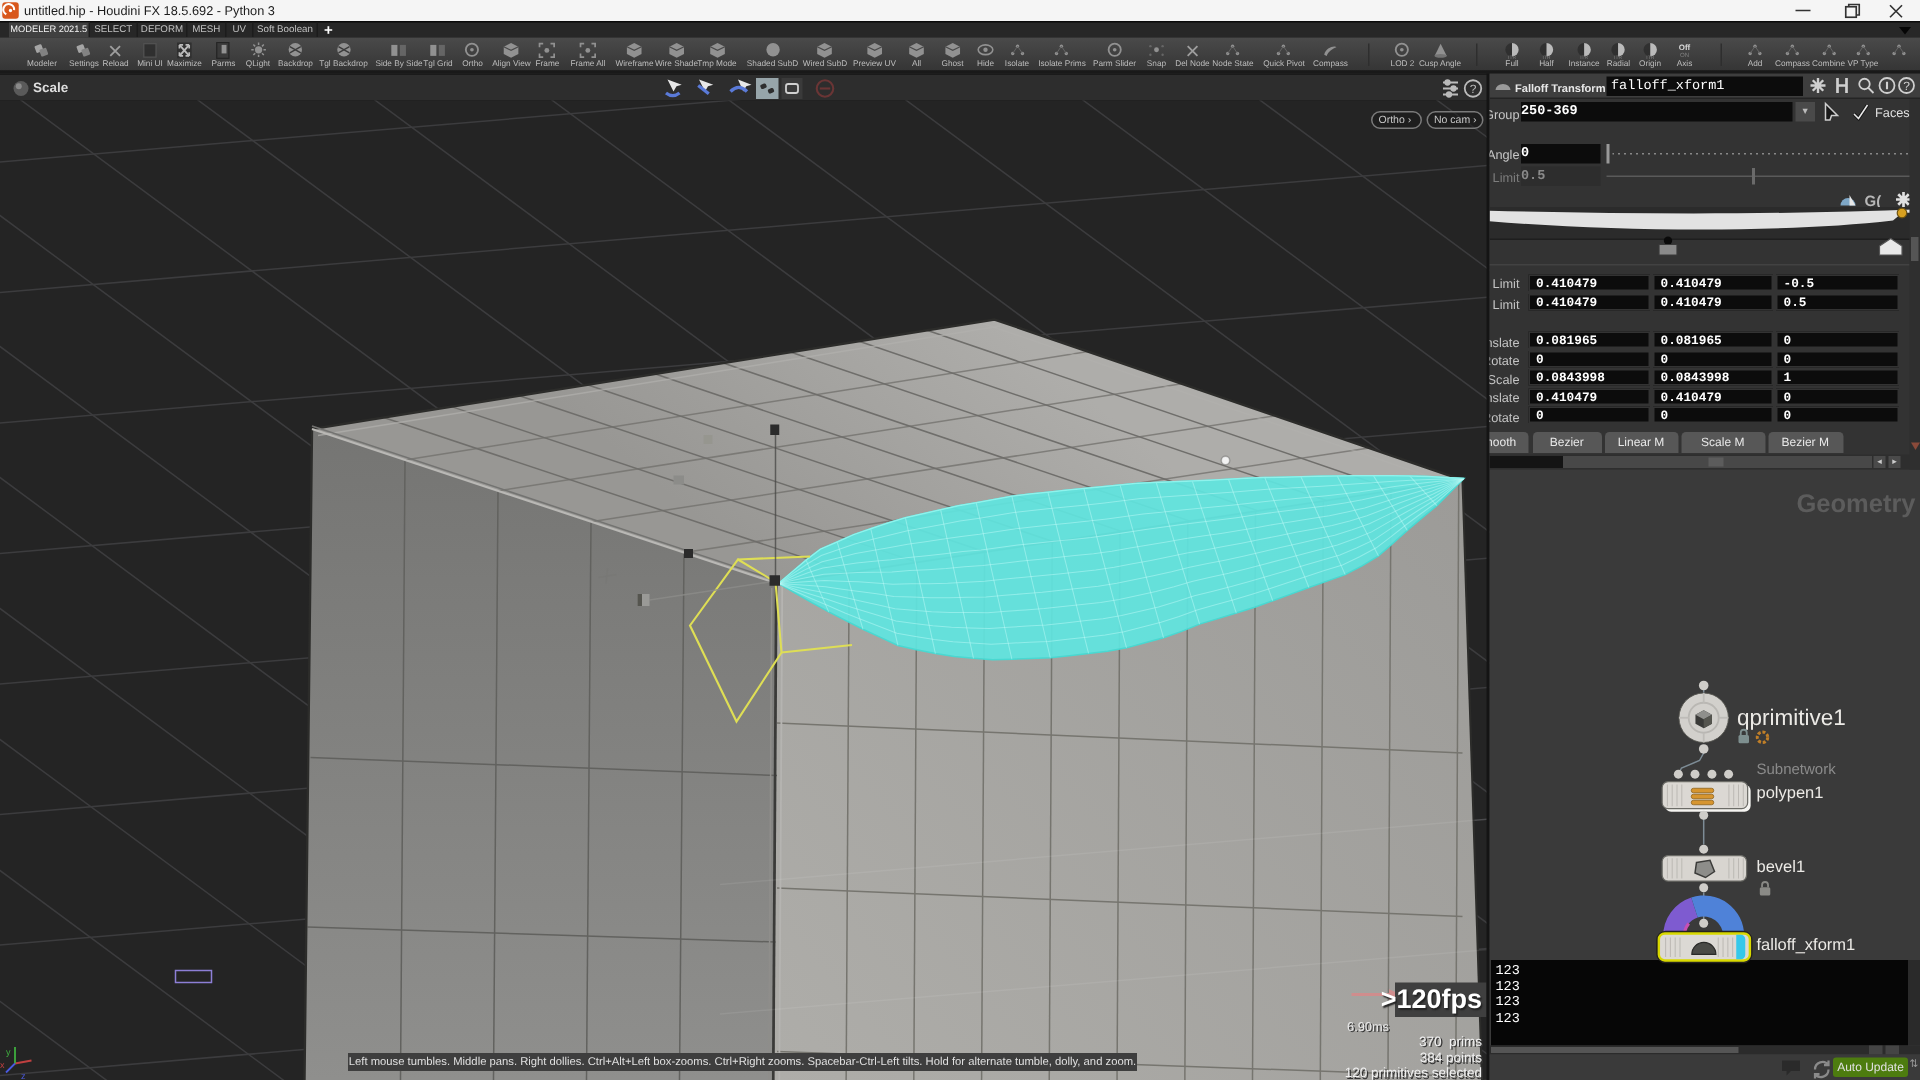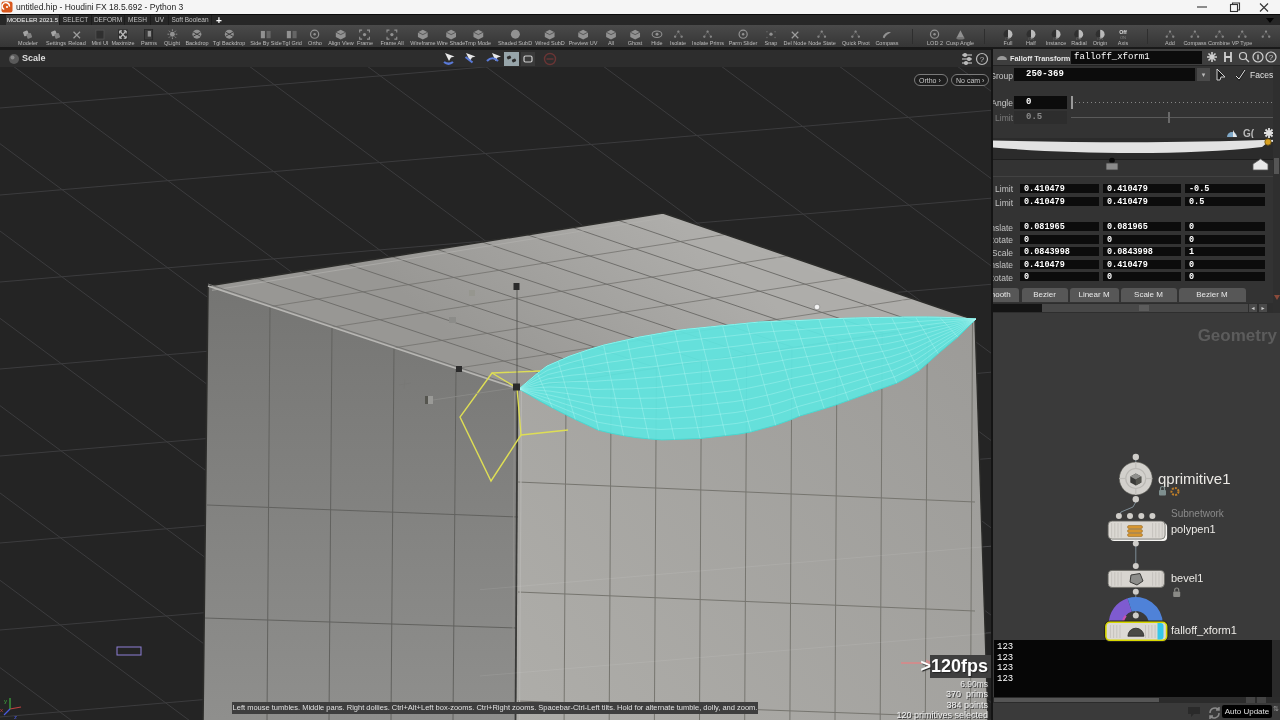--- a/index.html
+++ b/index.html
@@ -5,21 +5,21 @@
 .titlebar{position:absolute;left:0;top:0;width:1280px;height:14px;background:#f5f5f5;color:#1c1c1c;font-size:8.5px}
 .tabbar{position:absolute;left:0;top:14px;width:1280px;height:11px;background:#272727;border-top:1px solid #0a0a0a}
 .tab{position:absolute;top:0;height:10px;color:#c0c0c0;font-size:6.5px;text-align:center;line-height:10px;border-right:1px solid #1c1c1c;white-space:nowrap;overflow:hidden}
 .tab.active{background:#404040;color:#f2f2f2;font-size:6.2px}
 .toolbar{position:absolute;left:0;top:25px;width:1280px;height:22px;background:linear-gradient(#4a4a4a,#353535)}
 .titem{position:absolute;top:2px;transform:translateX(-50%);text-align:center}
 .ticon{height:12px}
 .tlabel{font-size:5.5px;color:#bdbdbd;white-space:nowrap;margin-top:1px}
 .paneheader{position:absolute;left:0;top:49px;width:993px;height:18px;background:#2d2d2d;border-top:1px solid #1a1a1a}
 .plabel{position:absolute;right:267px;text-align:right;font-size:8.5px;color:#c8c8c8;white-space:nowrap}
-.pinput{position:absolute;background:#0c0c0c;color:#fff;font-family:"Liberation Mono";font-size:9px;line-height:13px;padding-left:12px;font-weight:bold}
+.pinput{position:absolute;background:#0c0c0c;color:#fff;font-family:"Liberation Mono";font-size:9px;line-height:13px;padding-left:0;font-weight:bold}
 .tlab{position:absolute;right:267px;text-align:right;font-size:8.5px;color:#c4c4c4;white-space:nowrap}
 .tcell{position:absolute;height:11px;background:#0c0c0c;border:1px solid #333;color:#fff;font-family:"Liberation Mono";font-size:8.5px;font-weight:bold;line-height:10px;padding-left:4px}
 .pbtn{position:absolute;height:14px;background:#575757;border-radius:3px 3px 0 0;color:#e8e8e8;font-size:8px;text-align:center;line-height:14px}
 .pill{position:absolute;height:12px;border:1px solid #7a7a7a;border-radius:6px;background:rgba(25,25,25,.55);color:#c8c8c8;font-size:7px;line-height:11px;padding:0 4px;top:74px;white-space:nowrap;overflow:hidden}
 .statmono{position:absolute;font-family:Liberation Sans, sans-serif;font-size:9px;color:#f0f0f0;text-shadow:1px 1px 0 #333;white-space:pre}
 </style></head><body>
 
 <div class="titlebar">
  <svg width="12" height="12" style="position:absolute;left:1px;top:1px">
       <rect x="0.5" y="0.5" width="11" height="11" rx="2" fill="#d8571c"></rect>
@@ -637,21 +637,21 @@
     <text x="4" y="636" font-family="Liberation Sans" font-size="6" fill="#3fae3f">y</text>
     <text x="0" y="645" font-family="Liberation Sans" font-size="6" fill="#c04040">x</text>
     <text x="14" y="652" font-family="Liberation Sans" font-size="6" fill="#4a5ae0">z</text>
   </svg>
 
 <div class="pill" style="left:914px;width:34px">Ortho ›</div>
 <div class="pill" style="left:951px;width:38px">No cam ›</div>
 
 <div style="position:absolute;left:930px;top:655px;width:61px;height:23px;background:#3f3f3f"></div>
 <div style="position:absolute;left:908px;top:656px;width:80px;text-align:right;font-size:18px;font-weight:bold;color:#fff;text-shadow:1px 1px 1px #222">&gt;120fps</div>
-<div style="position:absolute;left:908px;top:679px;width:80px;text-align:right;font-size:8.5px;color:#e8e8e8;text-shadow:1px 1px 0 #333">6.90ms</div>
+<div style="position:absolute;left:872px;top:679px;width:80px;text-align:center;font-size:8.5px;color:#e8e8e8;text-shadow:1px 1px 0 #333">6.90ms</div>
 <div class="statmono" style="left:868px;top:689px;width:120px;text-align:right">370  prims</div>
 <div class="statmono" style="left:868px;top:700px;width:120px;text-align:right">384 points</div>
 <div class="statmono" style="left:868px;top:710px;width:120px;text-align:right">120 primitives selected</div>
 
 <div style="position:absolute;left:232px;top:702px;width:526px;height:12px;background:#3e3e3e;color:#e0e0e0;font-size:7.5px;text-align:center;line-height:12px;white-space:nowrap;overflow:hidden">Left mouse tumbles. Middle pans. Right dollies. Ctrl+Alt+Left box-zooms. Ctrl+Right zooms. Spacebar-Ctrl-Left tilts. Hold  for alternate tumble, dolly, and zoom.</div>
 
 <div style="position:absolute;left:991px;top:49px;width:2px;height:671px;background:#141414"></div>
 <div id="rpanel" style="position:absolute;left:993px;top:49px;width:287px;height:671px;overflow:hidden;background:#333">
 <div style="position:absolute;left:0;top:0;width:287px;height:17px;background:#3e3e3e;border-bottom:1px solid #242424"></div>
     <div style="position:absolute;left:0;top:17px;width:287px;height:247px;background:#333333"></div>
@@ -731,21 +731,21 @@
     <div class="tcell" style="left:109px;top:209.5px;width:80px">0.410479</div>
     <div class="tcell" style="left:191px;top:209.5px;width:82px">0</div>
     <div class="tlab" style="top:223.5px">Rotate</div>
     <div class="tcell" style="left:26px;top:222px;width:81px">0</div>
     <div class="tcell" style="left:109px;top:222px;width:80px">0</div>
     <div class="tcell" style="left:191px;top:222px;width:82px">0</div>
 <div class="pbtn" style="left:-18px;top:239px;width:44px">Smooth</div>
     <div class="pbtn" style="left:28.5px;top:239px;width:46px">Bezier</div>
     <div class="pbtn" style="left:76.5px;top:239px;width:49px">Linear M</div>
     <div class="pbtn" style="left:127.5px;top:239px;width:56px">Scale M</div>
-    <div class="pbtn" style="left:185.5px;top:239px;width:67px">Bezier M</div>
+    <div class="pbtn" style="left:185.5px;top:239px;width:50px">Bezier M</div>
 <div style="position:absolute;left:0;top:254px;width:287px;height:10px;background:#2e2e2e"></div>
     <div style="position:absolute;left:0;top:255px;width:49px;height:8px;background:#141414"></div>
     <div style="position:absolute;left:49px;top:255px;width:206px;height:8px;background:#484848"></div>
     <div style="position:absolute;left:146px;top:256px;width:10px;height:6px;background:#5c5c5c"></div>
     <div style="position:absolute;left:256px;top:255px;width:8px;height:8px;background:#4a4a4a;color:#ccc;font-size:6px;text-align:center;line-height:8px">◂</div>
     <div style="position:absolute;left:266px;top:255px;width:8px;height:8px;background:#4a4a4a;color:#ccc;font-size:6px;text-align:center;line-height:8px">▸</div>
     <div style="position:absolute;left:280px;top:17px;width:7px;height:247px;background:#2f2f2f"></div>
     <div style="position:absolute;left:281px;top:109px;width:5px;height:16px;background:#555"></div>
     <div style="position:absolute;left:281px;top:246px;width:0;height:0;border-left:3px solid transparent;border-right:3px solid transparent;border-top:5px solid #8a4a3a"></div>
     <div style="position:absolute;left:178px;top:459px;font-size:10px;color:#8a8a8a">Subnetwork</div>
@@ -761,21 +761,21 @@
     <div style="position:absolute;left:253px;top:648px;width:9px;height:6px;background:#444"></div>
     <div style="position:absolute;left:264px;top:648px;width:9px;height:6px;background:#444"></div>
     <div style="position:absolute;left:0;top:654px;width:287px;height:17px;background:#3a3a3a"></div>
     <svg width="40" height="15" style="position:absolute;left:193px;top:656px">
       <path d="M2 2 h12 v7 h-6 l-3 3 v-3 h-3 Z" fill="#2a2a2a"></path>
       <g fill="none" stroke="#8a8a8a" stroke-width="1.5">
         <path d="M24 8 a5 5 0 0 1 9 -3 M33 2 v3 h-3"></path>
         <path d="M33 8 a5 5 0 0 1 -9 3 M24 14 v-3 h3"></path>
       </g>
     </svg>
-    <div style="position:absolute;left:229px;top:656px;width:50px;height:13px;background:#000000;border-radius:2px;color:#e0e0e0;font-size:8px;text-align:center;line-height:13px">Auto Update</div>
+    <div style="position:absolute;left:229px;top:656px;width:50px;height:13px;background:#4d7c0f;border-radius:2px;color:#e0e0e0;font-size:8px;text-align:center;line-height:13px">Auto Update</div>
     <div style="position:absolute;left:280px;top:656px;color:#999;font-size:7px">⇅</div>
 <svg width="287" height="407" style="position:absolute;left:0px;top:264px">
       <g stroke="#7d8c96" stroke-width="1" fill="none">
         <line x1="142.79999999999995" y1="147" x2="142.79999999999995" y2="150"></line>
         <path d="M 142.8,189.0 L 140.0,194.0 L 128.0,199.0 L 125.9,203.0"></path>
         <line x1="142.79999999999995" y1="232" x2="142.79999999999995" y2="250"></line>
         <line x1="142.79999999999995" y1="282" x2="142.79999999999995" y2="301"></line>
       </g>
       <circle cx="142.79999999999995" cy="144" r="3.2" fill="#cfcdc9"></circle>
       <circle cx="142.79999999999995" cy="165.5" r="16.5" fill="#d2d0cc" stroke="#55554f" stroke-width="0.6"></circle>

